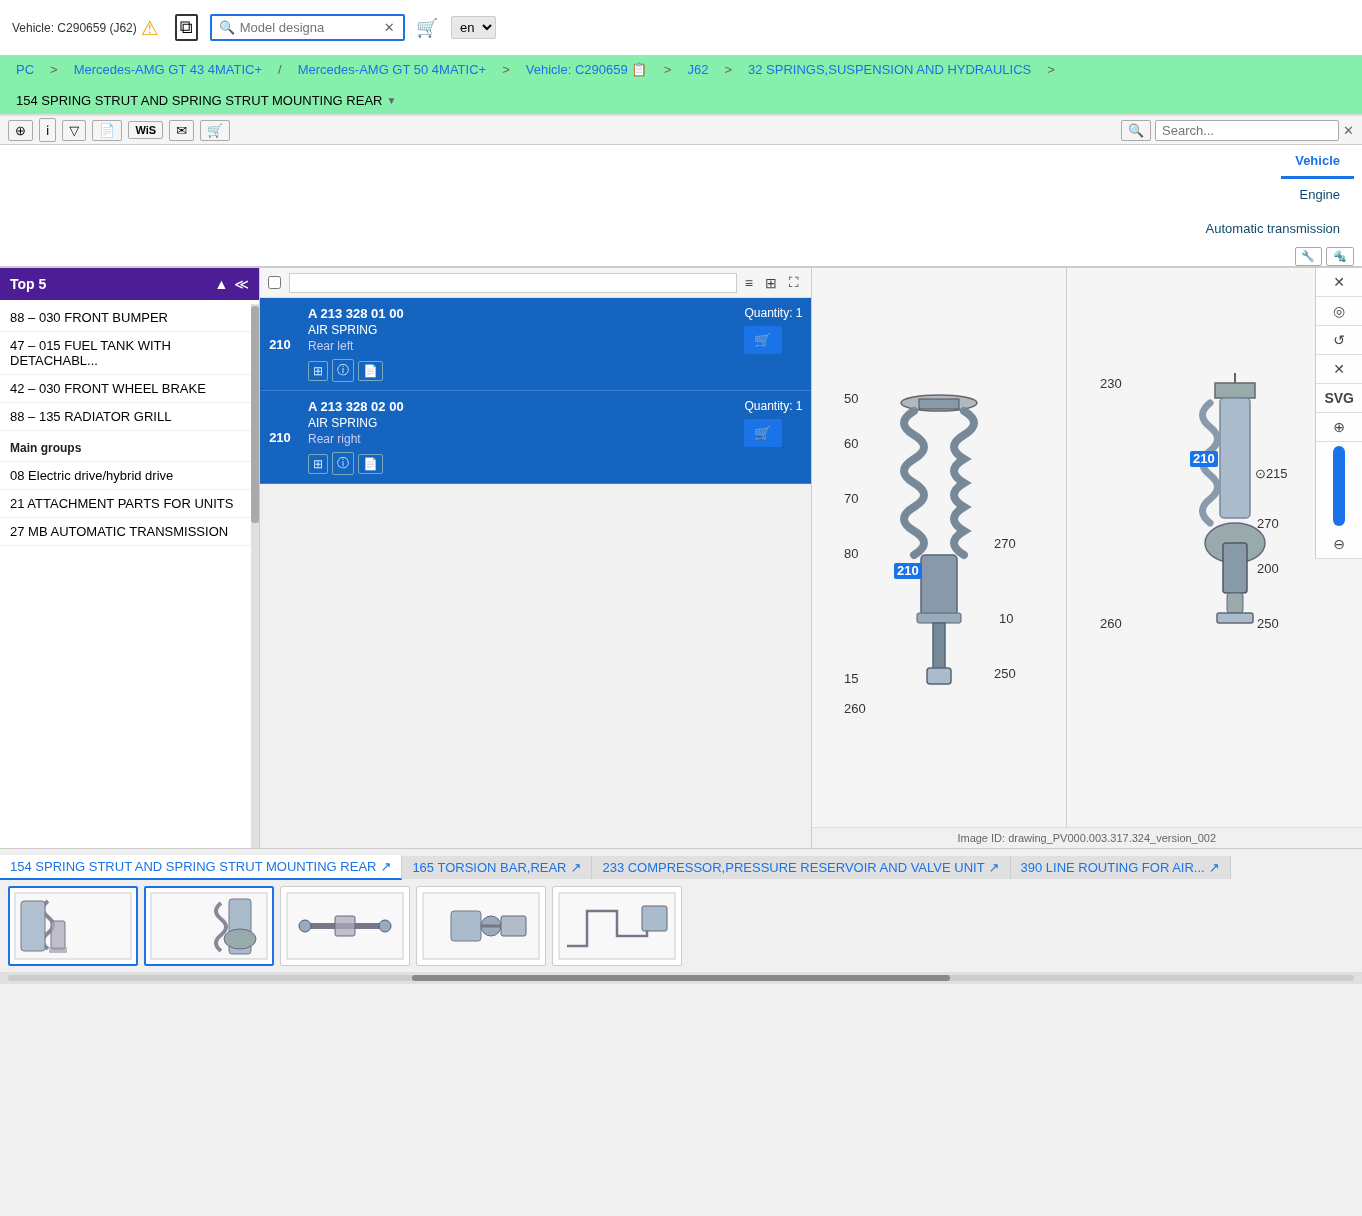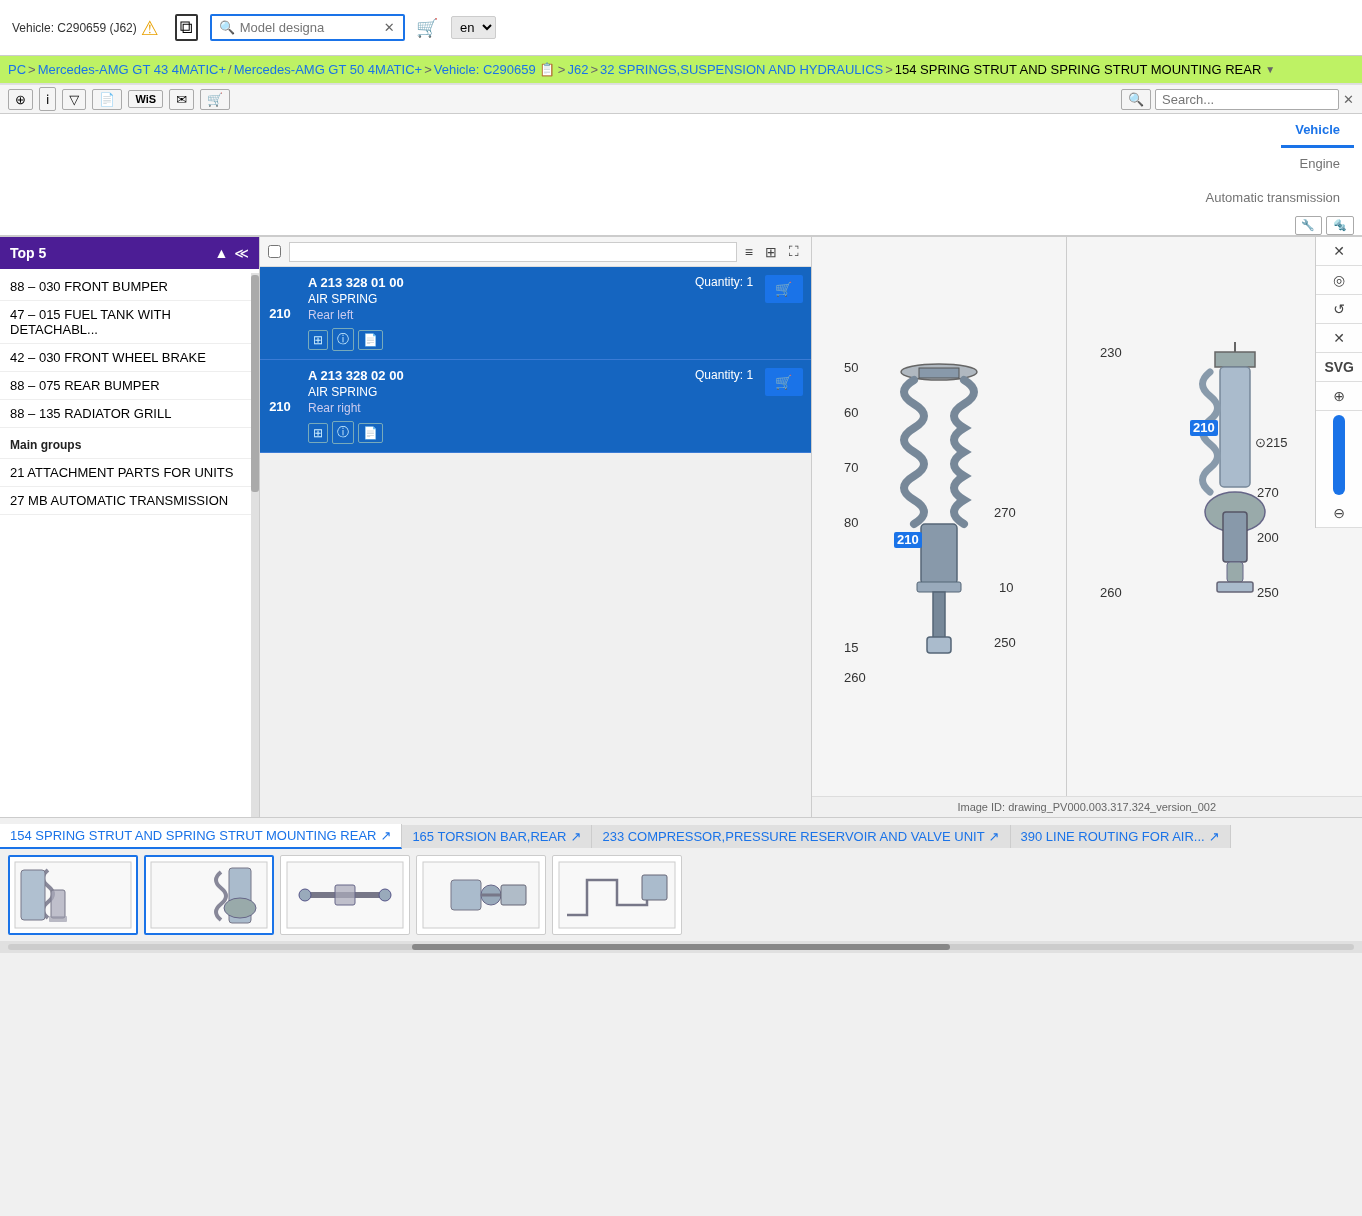--- a/index.html
+++ b/index.html
@@ -10,32 +10,32 @@
     .header-vehicle { font-size: 12px; color: #333; }
     .header-model { font-size: 12px; color: #333; flex: 1; }
     .header-actions { display: flex; align-items: center; gap: 8px; }
     .header-search-box { border: 2px solid #1a73e8; border-radius: 2px; display: flex; align-items: center; padding: 4px 8px; background: #fff; }
     .header-search-box input { border: none; outline: none; font-size: 13px; width: 160px; }
     .header-search-box .clear-icon { cursor: pointer; color: #666; margin-left: 4px; }
     .btn-icon { background: none; border: none; cursor: pointer; padding: 4px; display: flex; align-items: center; justify-content: center; }
     .lang-select { border: 1px solid #ccc; border-radius: 2px; padding: 2px 4px; background: #e8e8e8; }
 
     
-    .breadcrumb { background: #bef264; padding: 6px 8px; border-bottom: 1px solid #ddd; display: flex; align-items: center; flex-wrap: wrap; gap: 2px; font-size: 12px; }
+    .breadcrumb { background: #86efac; padding: 6px 16px; border-bottom: 1px solid #ddd; display: flex; align-items: center; flex-wrap: wrap; gap: 16px; font-size: 12px; }
     .breadcrumb a { color: #1a73e8; text-decoration: none; cursor: pointer; }
     .breadcrumb-sep { color: #666; }
     .breadcrumb-current { color: #333; display: flex; align-items: center; gap: 4px; }
     .breadcrumb-dropdown { display: flex; align-items: center; gap: 4px; }
     .dropdown-arrow { color: #666; font-size: 10px; cursor: pointer; }
     .toolbar-btn { background: none; border: 1px solid #aaa; border-radius: 2px; cursor: pointer; padding: 2px 6px; font-size: 12px; display: flex; align-items: center; gap: 2px; }
     .toolbar-search { border: 1px solid #aaa; border-radius: 2px; padding: 2px 6px; outline: none; width: 184px; }
 
     
     .tabs { background: #fff; border-bottom: 2px solid #ccc; display: flex; align-items: flex-end; padding: 0 8px; flex-direction: column; }
-    .tab { padding: 8px 14px; cursor: pointer; border-bottom: 3px solid transparent; font-size: 13px; color: #737373; }
+    .tab { padding: 8px 14px; cursor: pointer; border-bottom: 3px solid transparent; font-size: 13px; color: #0c4a6e; }
     .tab.active { border-bottom: 3px solid #1a73e8; color: #1a73e8; font-weight: bold; }
 
     
     .sidebar { width: 260px; background: #fff; border-right: 1px solid #ccc; display: flex; flex-direction: column; overflow: hidden; }
     .sidebar-header { background: #4c1d95; color: #fff; padding: 8px 10px; display: flex; align-items: center; justify-content: space-between; }
     .sidebar-header-title { font-size: 14px; font-weight: bold; }
     .sidebar-header-actions { display: flex; gap: 6px; }
     .sidebar-header-btn { background: none; border: none; color: #fff; cursor: pointer; font-size: 14px; }
     .sidebar-list { list-style: none; padding: 4px 0; overflow-y: auto; flex: 1; }
     .sidebar-list li { padding: 6px 10px; cursor: pointer; font-size: 12px; border-bottom: 1px solid #eee; }
@@ -48,21 +48,21 @@
     .parts-list-btn { background: none; border: none; cursor: pointer; padding: 2px 4px; font-size: 14px; color: #444; }
 
     .part-row { display: flex; align-items: stretch; border-bottom: 1px solid #3a7bd5; cursor: pointer; background: #1a5fa8; color: #fff; }
     .part-num { width: 40px; min-width: 40px; display: flex; align-items: center; justify-content: center; font-weight: bold; font-size: 13px; padding: 8px; background: #1565c0; }
     .part-details { flex: 1; padding: 8px; }
     .part-code { font-weight: bold; font-size: 13px; }
     .part-name { font-size: 12px; margin-top: 2px; }
     .part-position { font-size: 12px; color: #cce; margin-top: 2px; }
     .part-actions-row { display: flex; align-items: center; gap: 4px; margin-top: 6px; }
     .part-action-btn { background: none; border: 1px solid #7ab; border-radius: 2px; color: #cef; cursor: pointer; padding: 2px 4px; font-size: 12px; }
-    .part-qty { display: flex; align-items: flex-start; padding: 8px; flex-direction: row; gap: 12px; }
+    .part-qty { display: flex; align-items: flex-start; padding: 8px; flex-direction: column; gap: 6px; }
     .qty-label { font-size: 12px; white-space: nowrap; }
     .cart-btn { background: #1a73e8; border: none; color: #fff; cursor: pointer; padding: 6px 10px; border-radius: 2px; font-size: 14px; }
 
     
     .diagram-area { width: 520px; background: #f5f5f5; display: flex; flex-direction: column; position: relative; overflow: hidden; }
     .diagram-toolbar { position: absolute; right: 0; top: 0; display: flex; flex-direction: column; background: rgba(255,255,255,0.9); border-left: 1px solid #ccc; z-index: 10; }
     .diagram-toolbar-btn { background: none; border: none; border-bottom: 1px solid #ddd; cursor: pointer; padding: 6px 8px; font-size: 14px; color: #444; display: flex; align-items: center; justify-content: center; }
     .diagram-canvas { flex: 1; display: flex; overflow: hidden; }
     .diagram-img-left { flex: 1; display: flex; align-items: center; justify-content: center; border-right: 1px solid #ccc; padding: 10px; }
     .diagram-img-right { flex: 1; display: flex; align-items: center; justify-content: center; padding: 10px; }
@@ -192,26 +192,26 @@
       <li>
         <span>88 – 030 </span><span>FRONT BUMPER</span>
       </li>
       <li>
         <span>47 – 015 </span><span>FUEL TANK WITH DETACHABL...</span>
       </li>
       <li>
         <span>42 – 030 </span><span>FRONT WHEEL BRAKE</span>
       </li>
       <li>
-        <span>88 – 075 </span><span>REAR BUMPER</span>
-      </li>
-      <li>
         <span>88 – 135 </span><span>RADIATOR GRILL</span>
       </li>
       <li class="section-header">Main groups</li>
+      <li>
+        <span>08  </span><span>Electric drive/hybrid drive</span>
+      </li>
       <li>
         <span>21  </span><span>ATTACHMENT PARTS FOR UNITS</span>
       </li>
       <li>
         <span>27  </span><span>MB AUTOMATIC TRANSMISSION</span>
       </li>
     </ul>
 
     <div style="position:absolute; right:0; top:36px; bottom:0; width:8px; background:#e0e0e0;">
       <div style="width:8px; height:40%; background:#aaa; border-radius:3px; margin-top:20%;"></div>

